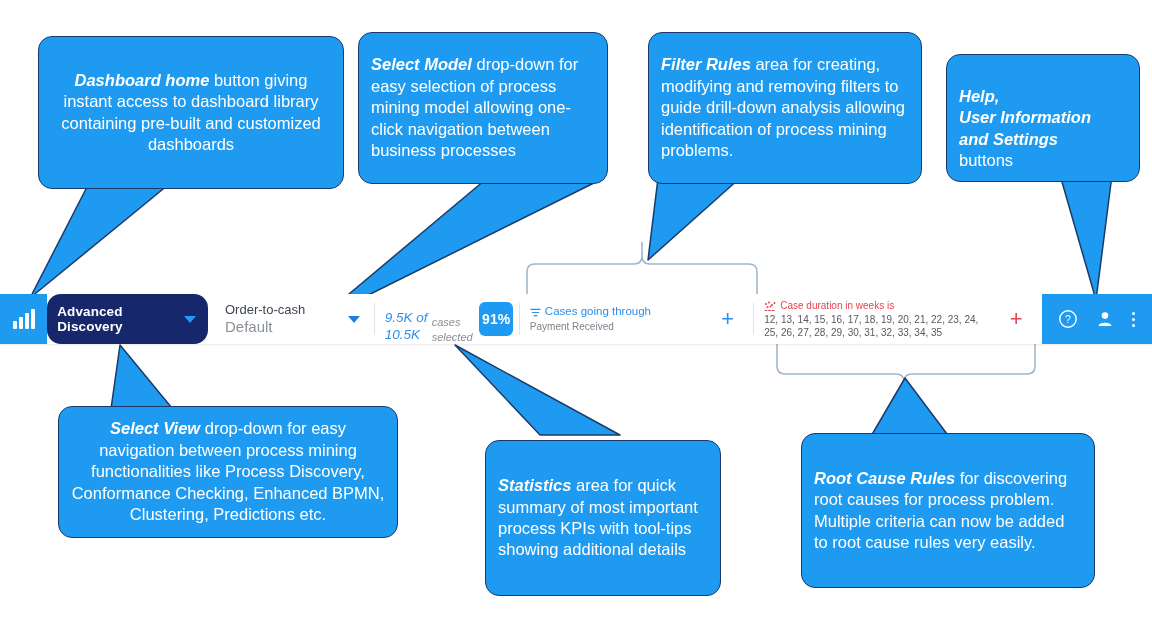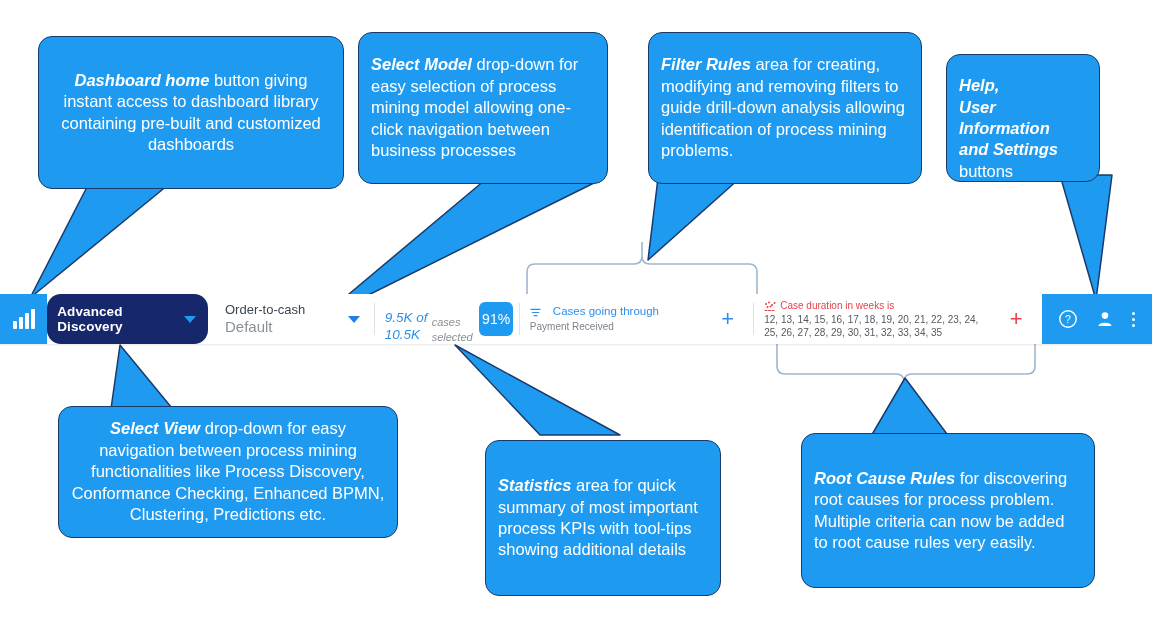--- a/index.html
+++ b/index.html
@@ -74,28 +74,28 @@
 
   .tb-stats{
     width:100px;display:flex;flex-direction:row;align-items:flex-end;justify-content:center;
     padding-left:10px;box-sizing:border-box;font-style:italic;
   }
   .tb-stats .s1{font-size:13.5px;color:#2d8fe8;line-height:1.3;}
   .tb-stats .s2{font-size:11px;color:#8a9097;line-height:1.3;}
   .pct{
     width:34px;height:34px;border-radius:6px;background:#1e9bf0;color:#fff;
     display:flex;align-items:center;justify-content:center;
-    font-size:14px;font-weight:normal;align-self:center;margin:0 6px;
+    font-size:14px;font-weight:bold;align-self:center;margin:0 6px;
   }
 
   .tb-filter{
     width:185px;display:flex;flex-direction:column;justify-content:center;
     padding-left:10px;box-sizing:border-box;
   }
-  .tb-filter .f1{font-size:11.5px;color:#2d8fe8;line-height:1.35;display:flex;align-items:center;gap:12px;}
+  .tb-filter .f1{font-size:11.5px;color:#2d8fe8;line-height:1.35;display:flex;align-items:center;gap:4px;}
   .tb-filter .f2{font-size:10px;color:#7d838a;line-height:1.35;}
 
   .plus{
     width:52px;display:flex;align-items:center;justify-content:center;
     font-size:22px;line-height:1;color:#2d8fe8;font-weight:300;
   }
   .plus.red{color:#e8424c;}
 
   .tb-rcr{
     width:240px;display:flex;flex-direction:column;justify-content:center;
@@ -151,21 +151,21 @@
       <b>Dashboard home</b><span> button giving instant access to dashboard library containing pre-built and customized dashboards</span>
     </div>
   </div>
 
   <div class="callout c-left" style="left:648px;top:32px;width:274px;height:152px;">
     <div class="ctext">
       <b>Filter Rules</b><span> area for creating, modifying and removing filters to guide drill-down analysis allowing identification of process mining problems.</span>
     </div>
   </div>
 
-  <div class="callout c-left" style="left:946px;top:54px;width:154px;height:128px;">
+  <div class="callout c-left" style="left:946px;top:54px;width:194px;height:128px;">
     <div class="ctext" style="white-space:pre-line;">
       <b>Help,
 User Information
 and Settings</b><span>
 buttons</span>
     </div>
   </div>
 
   <div class="callout c-center" style="left:58px;top:406px;width:340px;height:132px;">
     <div class="ctext">

